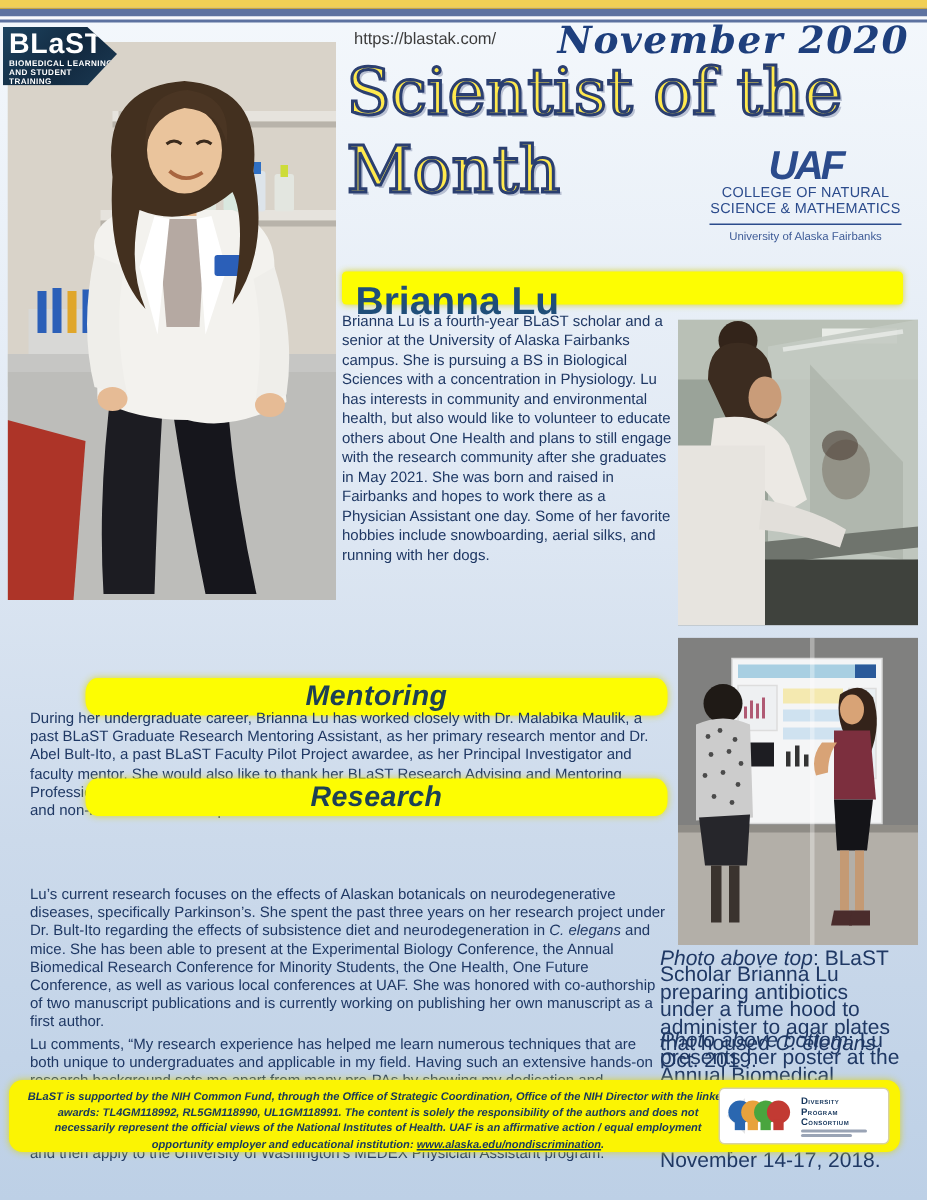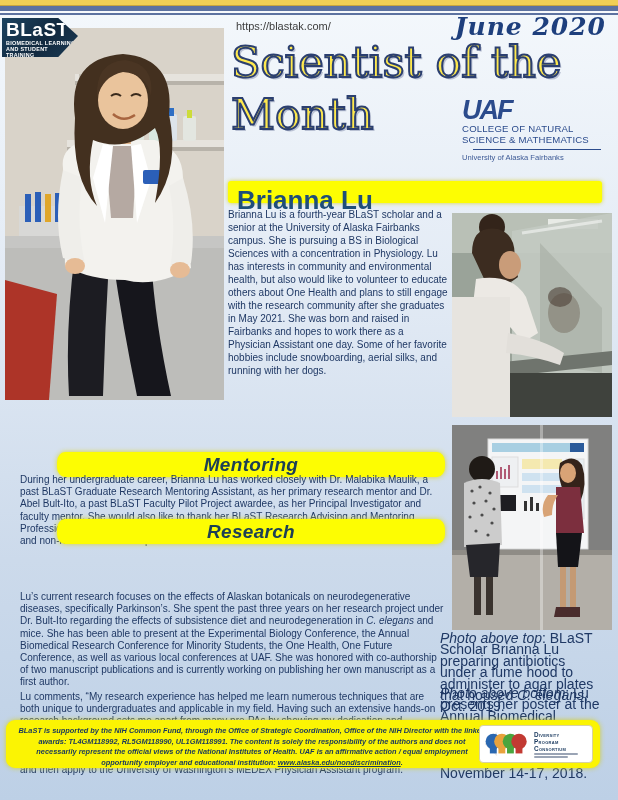--- a/index.html
+++ b/index.html
@@ -33,21 +33,21 @@
   .photo-poster{left:452px;top:425px;width:160px;height:205px;}
 
   .url{position:absolute;left:236px;top:20px;font-size:11px;color:#3c3c3c;text-decoration:none;}
   .date{position:absolute;right:12px;top:12px;font-family:"DejaVu Serif",serif;font-style:italic;font-weight:bold;
         font-size:25px;color:#1e3f7d;letter-spacing:1px;}
   .title{
     position:absolute;left:231px;top:36px;width:372px;
     font-family:"DejaVu Serif",serif;font-weight:normal;font-size:43px;line-height:52px;
     color:#ffe94d;-webkit-text-stroke:2px #2b3f70;text-shadow:2px 2px 0 rgba(90,100,140,.35);
   }
-  .uaf{position:absolute;left:462px;top:97px;width:150px;color:#2b4b8c;}
+  .uaf{position:absolute;left:462px;top:97px;width:150px;text-align:center;color:#2b4b8c;}
   .uaf .abbr{font-size:27px;font-weight:bold;font-style:italic;letter-spacing:-2px;line-height:26px;}
   .uaf .college{font-size:9.6px;font-weight:normal;line-height:11px;letter-spacing:.2px;}
   .uaf .rule{height:1px;background:#2b4b8c;width:128px;margin:4px auto 3px auto;}
   .uaf .univ{font-size:7.6px;color:#3d5a96;}
 
   .name-band{
     position:absolute;left:228px;top:181px;width:374px;height:22px;background:#fdfd02;
     border-radius:3px;box-shadow:0 0 4px rgba(215,210,40,.9);
   }
   .name-band .name{font-size:26px;font-weight:bold;color:#1f4e79;line-height:38px;padding-left:9px;}
@@ -149,21 +149,21 @@
       <path d="M70 90 Q62 30 118 26 Q170 30 164 86 Q175 140 150 175 Q160 120 150 100 Q120 125 88 112 Q80 150 92 178 Q66 150 70 90 Z" fill="#43301f"></path>
       <ellipse cx="118" cy="72" rx="25" ry="29" fill="#eac49c"></ellipse>
       <path d="M92 70 Q90 34 120 32 Q150 36 146 68 Q142 46 118 44 Q98 48 92 70 Z" fill="#4a3523"></path>
       <path d="M106 68 q5 -4 10 0" stroke="#3a2a1c" stroke-width="2" fill="none"></path>
       <path d="M126 68 q5 -4 10 0" stroke="#3a2a1c" stroke-width="2" fill="none"></path>
       <path d="M108 86 q10 9 22 1" stroke="#a8653f" stroke-width="2.5" fill="none"></path>
     </svg>
   </div>
 
   <a class="url">https://blastak.com/</a>
-  <div class="date">June 2020</div>
+  <div class="date">November 2020</div>
   <div class="title">
     <div>Scientist of the</div>
     <div>Month</div>
   </div>
 
   <div class="uaf">
     <div class="abbr">UAF</div>
     <div class="college">COLLEGE OF NATURAL</div>
     <div class="college">SCIENCE &amp; MATHEMATICS</div>
     <div class="rule"></div>

